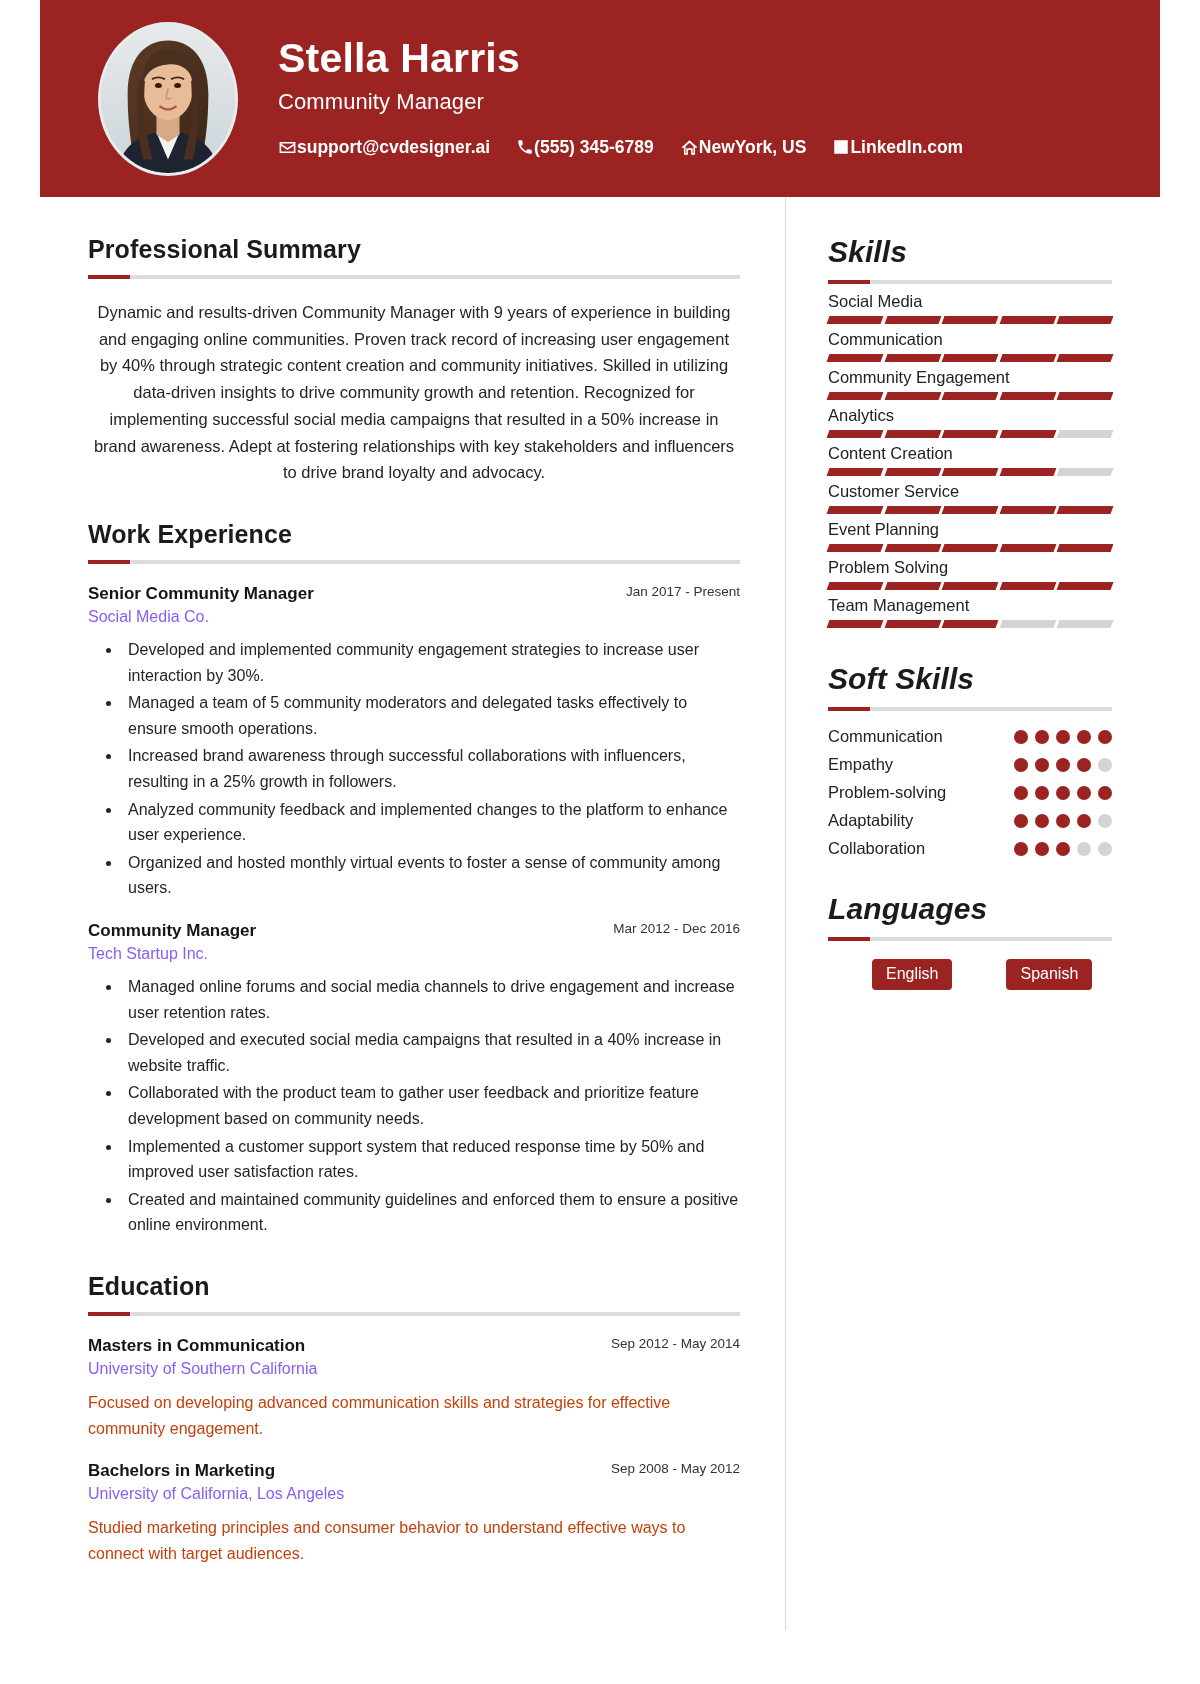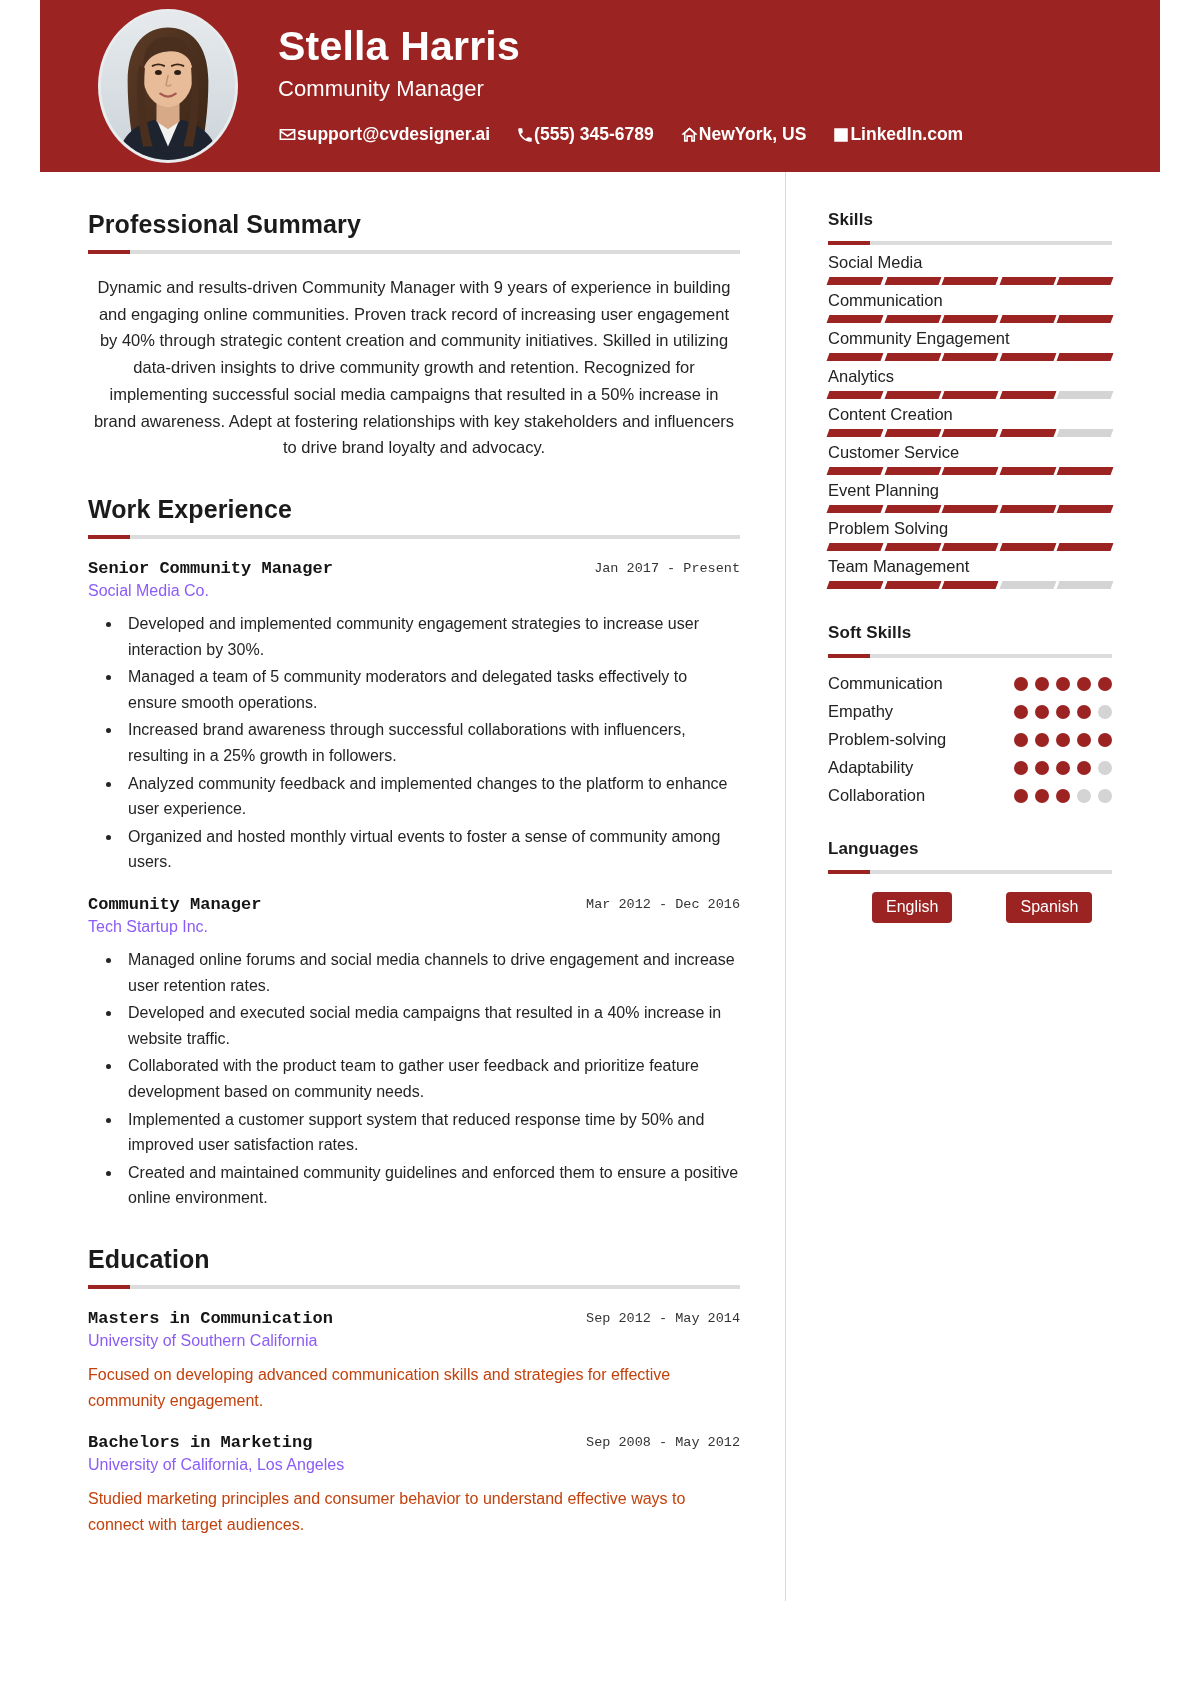--- a/index.html
+++ b/index.html
@@ -12,21 +12,21 @@
     width: 1120px;
     min-height: 1684px;
     margin: 0 auto;
     background: #ffffff;
     position: relative;
   }
 
   
   .header {
     background: #9b2423;
-    height: 172px;
+    height: 197px;
     display: flex;
     align-items: center;
     padding: 0 0 0 58px;
     position: relative;
   }
   .avatar-wrap {
     width: 140px;
     height: 154px;
     border-radius: 50%;
     overflow: hidden;
@@ -84,21 +84,21 @@
     border-left: 1px solid #d8d8d8;
   }
 
   
   .sec-title {
     font-size: 25px;
     font-weight: bold;
     color: #1b1b1b;
     letter-spacing: 0.1px;
   }
-  .sec-title.small { font-size: 17px; }
+  .sec-title.small { font-size: 30px; font-style: italic; }
   .rule {
     height: 4px;
     background: #dcdcdc;
     margin-top: 11px;
     position: relative;
   }
   .rule::before {
     content: "";
     position: absolute;
     left: 0; top: 0;
@@ -114,22 +114,21 @@
     line-height: 1.62;
     color: #242424;
     text-align: center;
   }
 
   
   .entry { margin-top: 20px; }
   .entry-head {
     display: flex;
     justify-content: space-between;
-    align-items: center;
-    font-family: Liberation Mono, monospace;
+    align-items: flex-start;
   }
   .entry-title {
     font-size: 17px;
     font-weight: bold;
     color: #151515;
   }
   .entry-date {
     font-size: 13.5px;
     color: #333333;
     white-space: nowrap;

